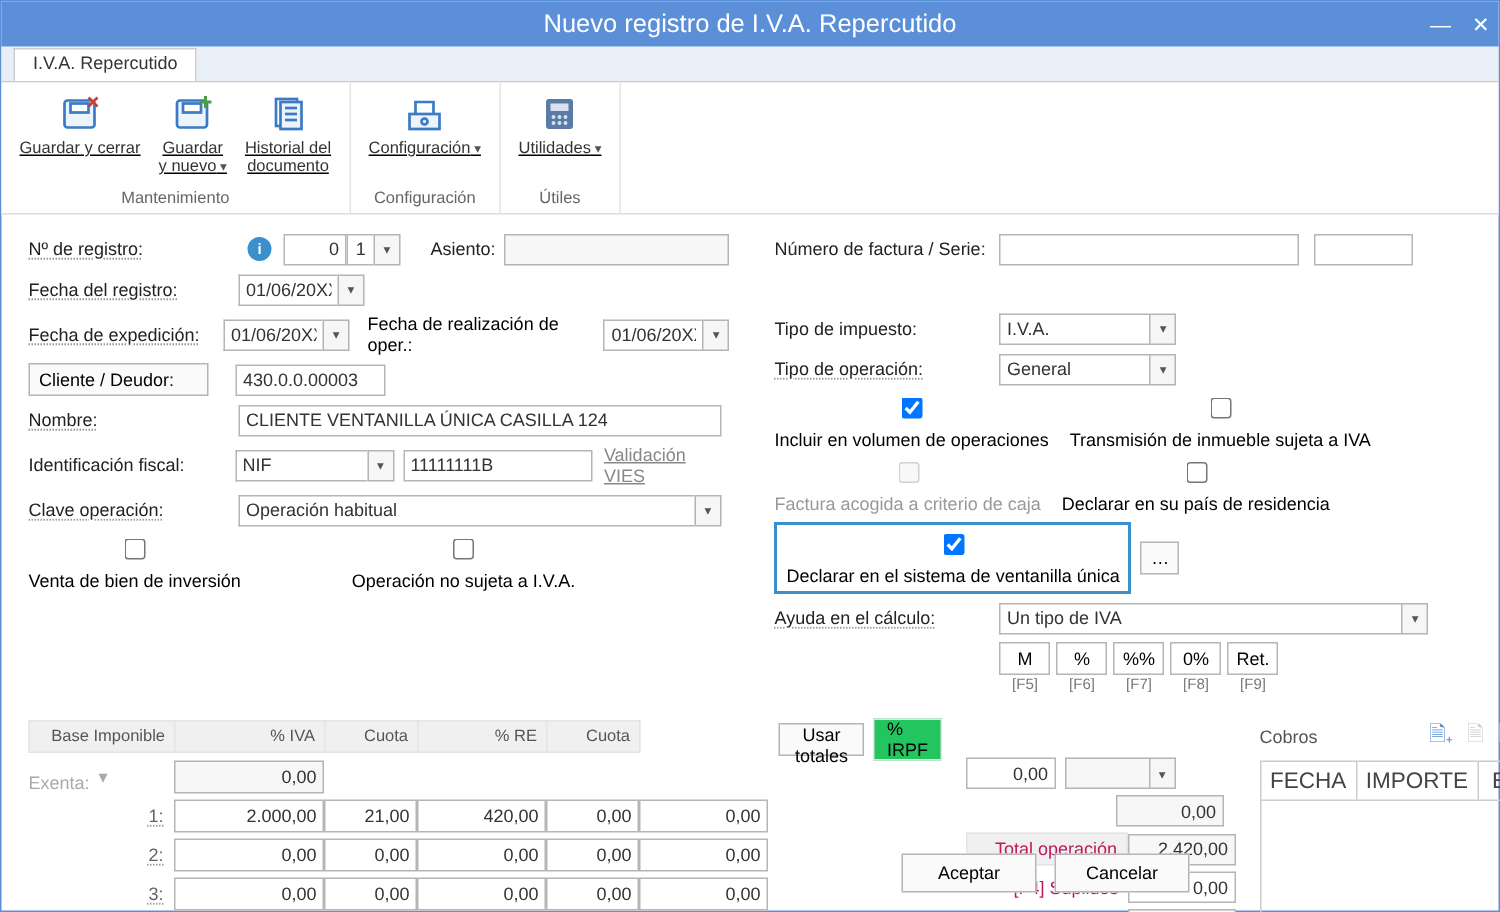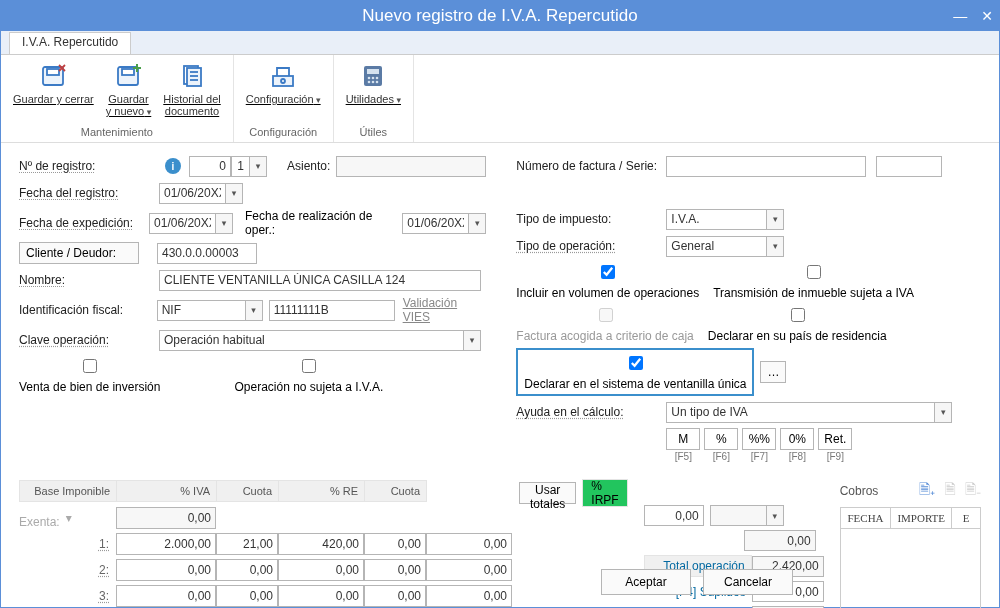--- a/index.html
+++ b/index.html
@@ -45,29 +45,29 @@
   .grid-head { display:grid; grid-template-columns: 98px 100px 62px 86px 62px 86px; gap:0; margin-bottom:4px; }
   .grid-head .h { background:#f0f0f0; border:1px solid #e4e4e4; height:22px; display:flex; align-items:center; justify-content:flex-end; padding:0 6px; color:#555; font-size:11px; margin-left:-1px; }
   .grid-head .h:first-child { justify-content:flex-start; margin-left:0; border-left:1px solid #e4e4e4; }
   .extra-head { display:flex; align-items:center; gap:6px; margin-left:6px; }
   .grid-row { display:grid; grid-template-columns: 98px 100px 62px 86px 62px 86px; gap:0; margin-bottom:4px; }
   .grid-row .cell input { width:100%; height:22px; margin-left:-1px; }
   .grid-row .rowlbl { display:flex; align-items:center; justify-content:flex-end; padding-right:8px; color:#666; }
   .grid-row .rowlbl.exempt { display:flex; align-items:flex-end; justify-content:flex-start; gap:6px; }
   .totals { width: 180px; margin-top: 26px; }
   .totals .trow { display:flex; align-items:center; margin-bottom:4px; }
-  .totals .tlbl { width: 110px; text-align:right; padding-right:6px; color:#0369a1; }
+  .totals .tlbl { width: 110px; text-align:right; padding-right:6px; color:#be185d; }
   .totals .tlbl.hdr { background:#f0f0f0; height:22px; display:flex; align-items:center; justify-content:flex-end; border:1px solid #e4e4e4; }
   .cobros { width: 176px; margin-top: 0; }
   .cobros-head { display:flex; justify-content:space-between; align-items:center; padding-bottom:4px; }
   .cobros-head .title { color:#555; }
   .cobros-head .tools span { margin-left:6px; color:#5b8fd8; cursor:pointer; font-size:14px; }
   .cobros-table { border:1px solid #ccc; height:130px; }
   .cobros-table .cthead { display:grid; grid-template-columns: 1fr 1fr 28px; border-bottom:1px solid #ccc; }
-  .cobros-table .cthead div { padding:4px 6px; font-size:11px; color:#444; border-right:1px solid #ccc; text-align:center;font-family:Liberation Serif, serif; }
+  .cobros-table .cthead div { padding:4px 6px; font-size:15px; color:#444; border-right:1px solid #ccc; text-align:center; }
   .cobros-table .cthead div:last-child { border-right:none; }
   .obs-area { display:flex; align-items:flex-start; margin-top:6px; }
   .obs-area textarea { flex:1; height:46px; border:1px solid #b5b5b5; resize:none; }
   .scroll-arrows { display:flex; flex-direction:column; margin-left:2px; }
   .scroll-arrows span { width:16px; height:14px; border:1px solid #b5b5b5; background:#f6f6f6; display:flex; align-items:center; justify-content:center; font-size:8px; color:#666; cursor:pointer; margin-bottom:2px; }
   .footer { position:absolute; bottom:12px; left:0; right:18px; display:flex; justify-content:flex-end; gap:12px; }
   .footer .fbtn { width:90px; height:26px; border:1px solid #b5b5b5; background:#fafafa; cursor:pointer; }
   .info-icon { width:16px; height:16px; border-radius:50%; background:#3b8fcc; color:#fff; display:inline-flex; align-items:center; justify-content:center; font-size:10px; font-weight:bold; margin-left:6px; cursor:default; }
   .vlink { color:#888; text-decoration:underline; margin-left:8px; cursor:default; }
   .svgicon { stroke:#3b7ac5; fill:none; stroke-width:1.8; }

